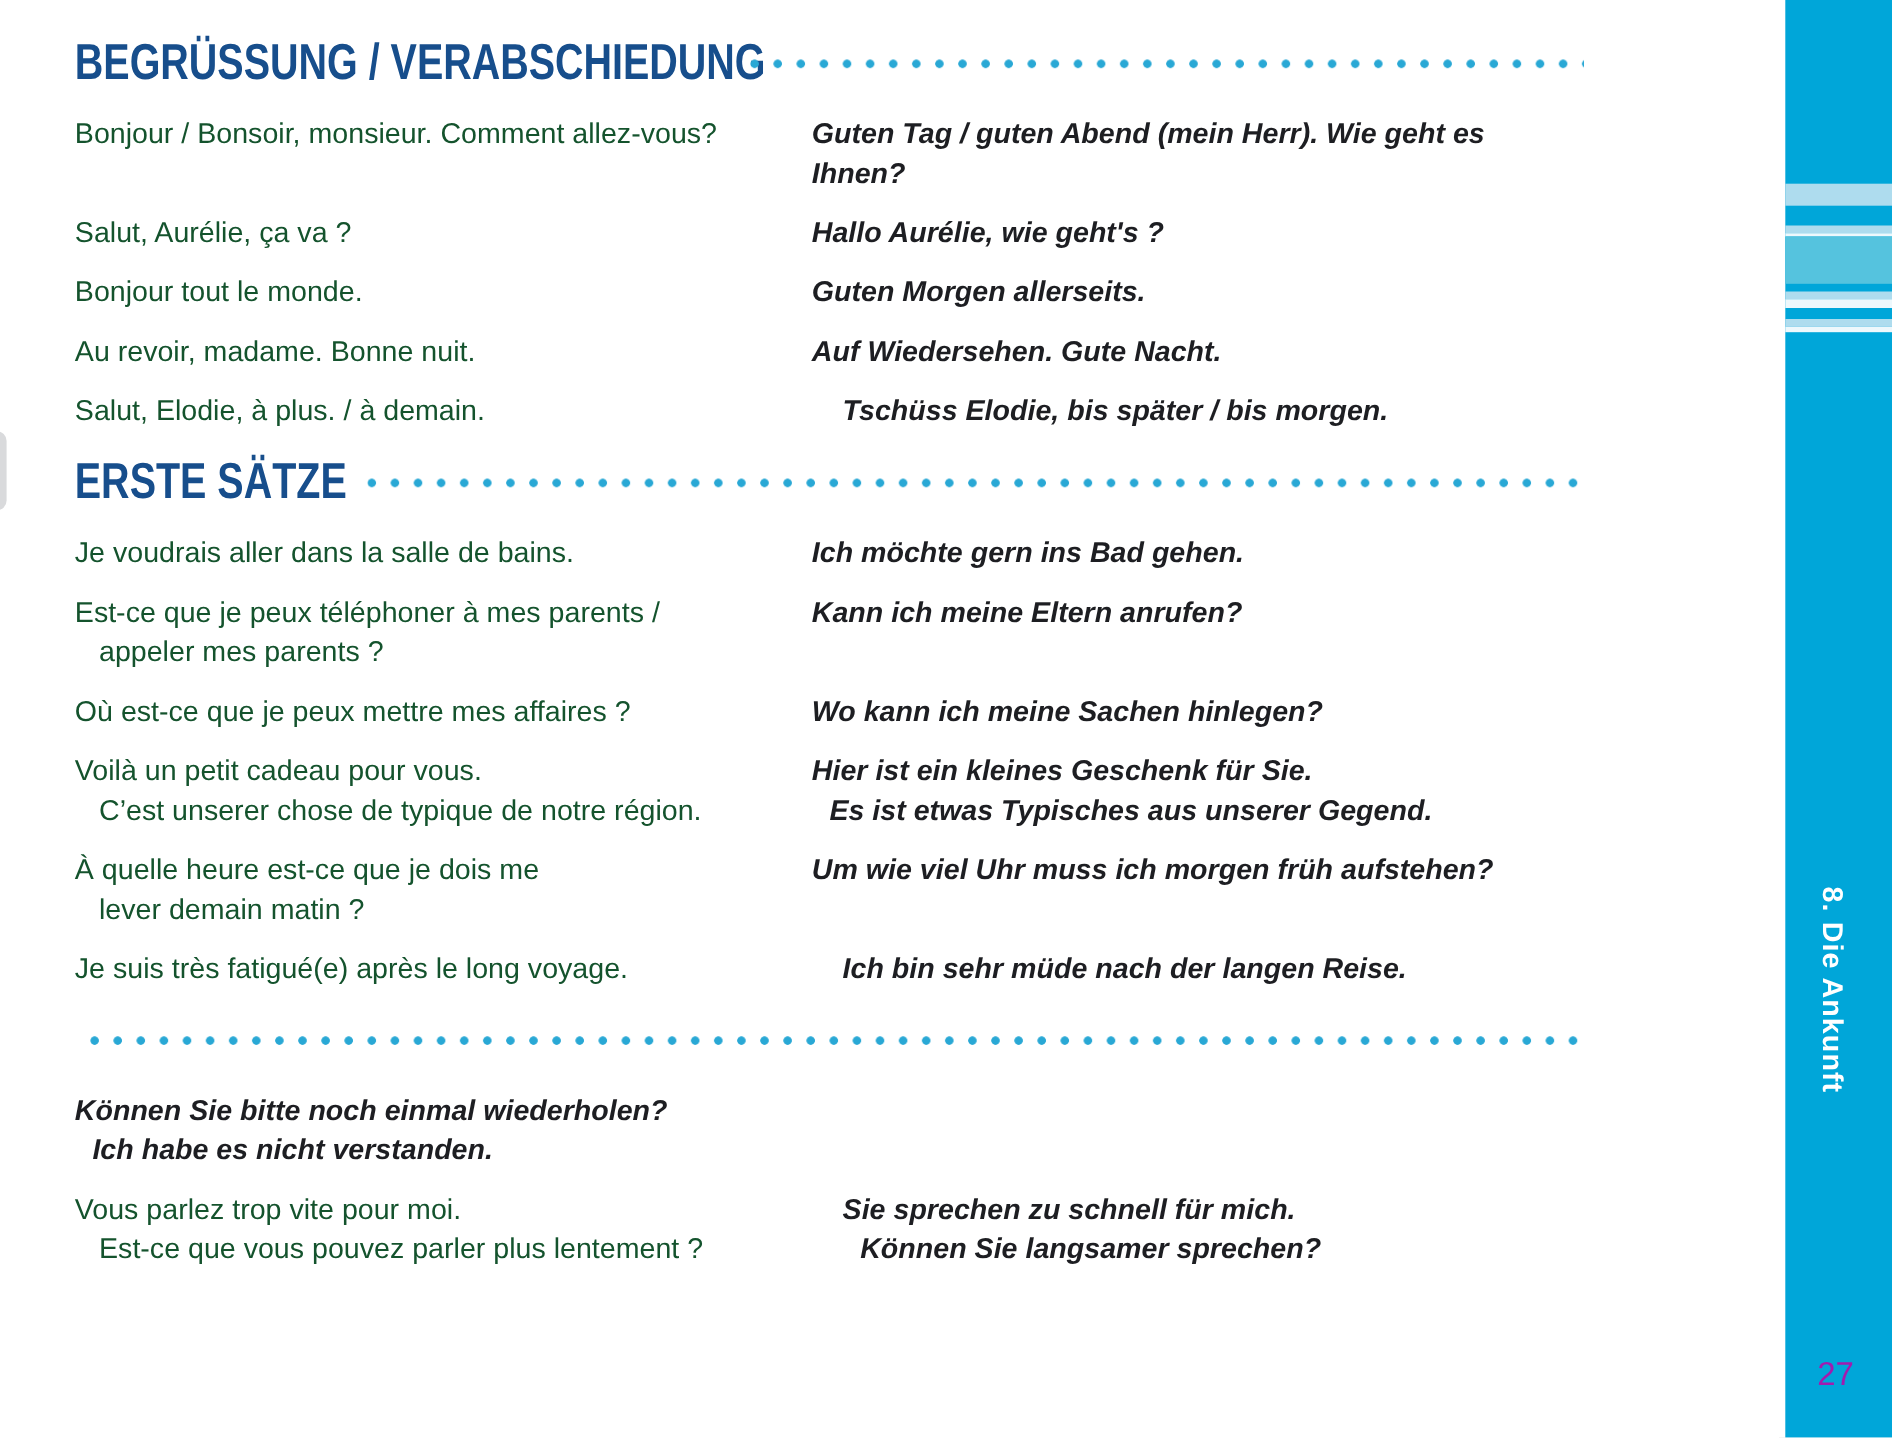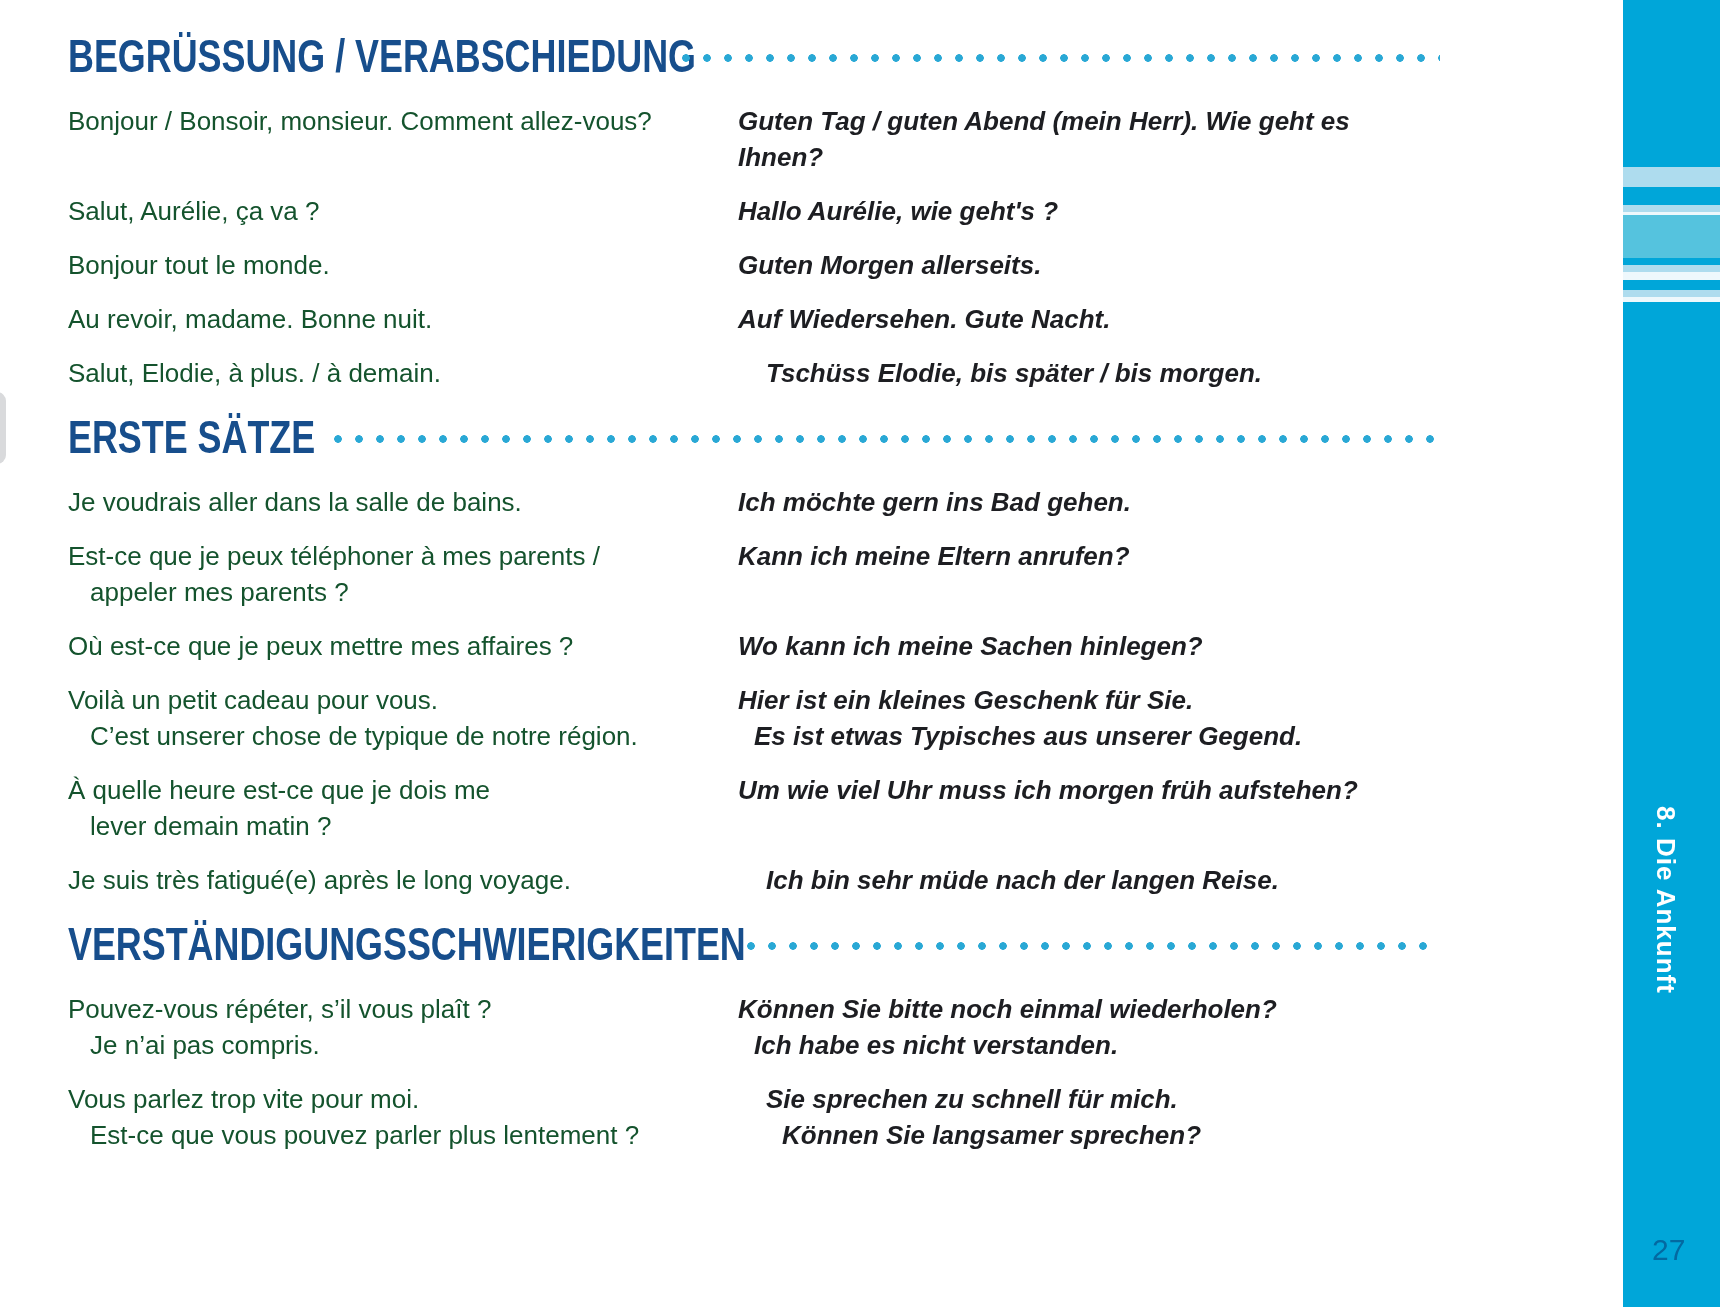--- a/index.html
+++ b/index.html
@@ -90,21 +90,21 @@
     color:#ffffff;
     font-weight:700;
     font-size:26px;
     letter-spacing:1px;
     white-space:nowrap;
   }
   #page-number{
     position:absolute;
     left:1652px;
     top:1233px;
-    color:#0369a1;
+    color:#a21caf;
     font-size:30px;
     font-weight:500;
   }
   
   #edge-notch{
     position:absolute;
     left:-5px;top:392px;
     width:11px;height:72px;
     background:#d9dadc;
     border-radius:0 9px 9px 0;
@@ -219,29 +219,24 @@
         <div class="fr">
             <div>Je suis très fatigué(e) après le long voyage.</div>
           </div>
         <div class="de">
             <div>Ich bin sehr müde nach der langen Reise.</div>
           </div>
       </div>
     </div>
 
     <div class="heading h3">
-      <div class="hw hw3"><span class="htext">VERSTÄNDIGUNGSSCHWIERIGKEITEN</span></div>
       <div class="dots"></div>
     </div>
     <div class="rows">
       <div class="row">
-        <div class="fr">
-          <div>Pouvez-vous répéter, s’il vous plaît ?</div>
-          <div class="cont">Je n’ai pas compris.</div>
-        </div>
         <div class="de">
           <div>Können Sie bitte noch einmal wiederholen?</div>
           <div class="cont">Ich habe es nicht verstanden.</div>
         </div>
       </div>
       <div class="row">
         <div class="fr">
           <div>Vous parlez trop vite pour moi.</div>
           <div class="cont">Est-ce que vous pouvez parler plus lentement ?</div>
         </div>

